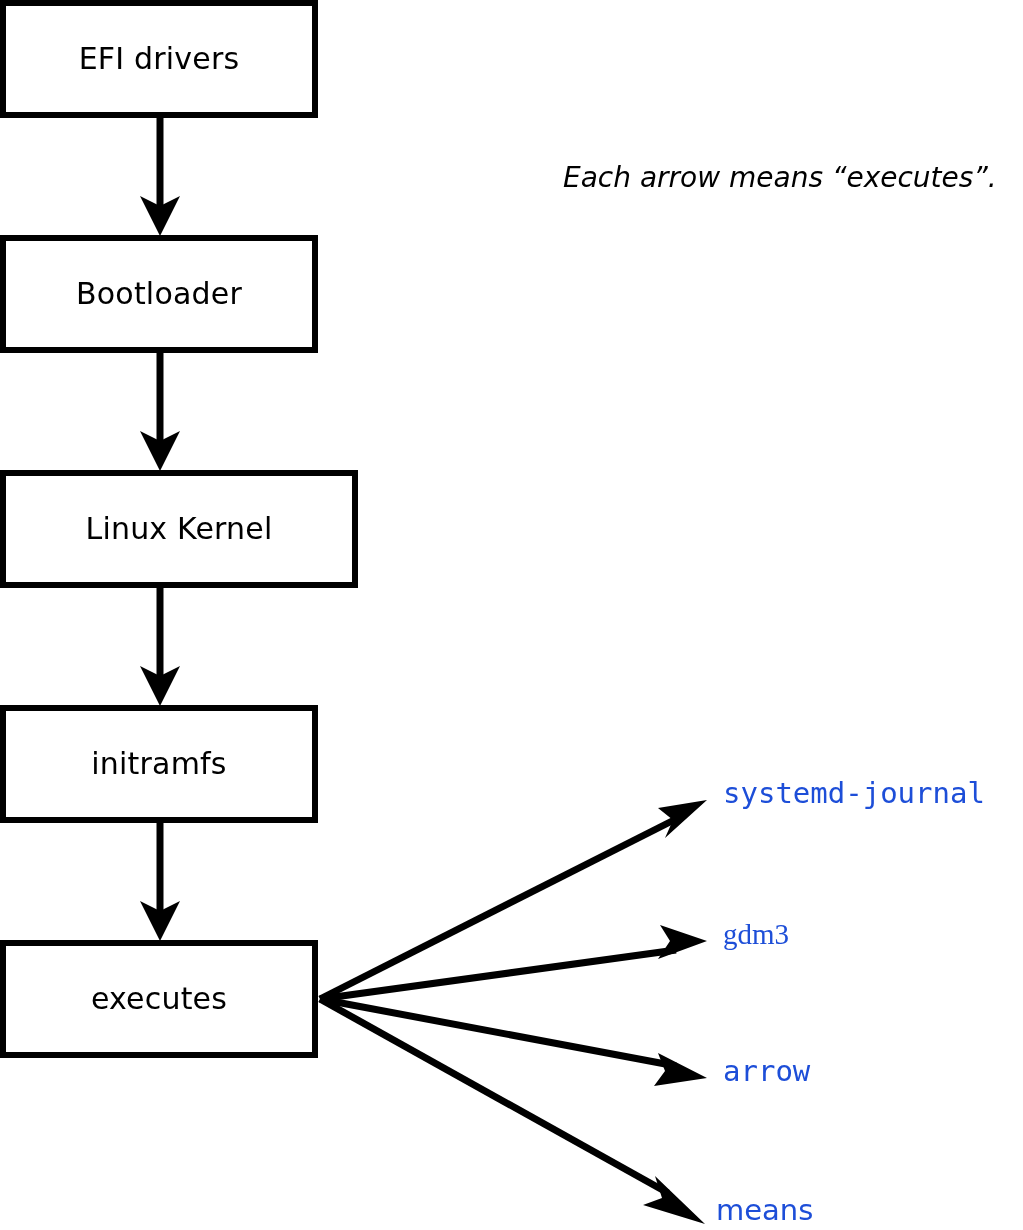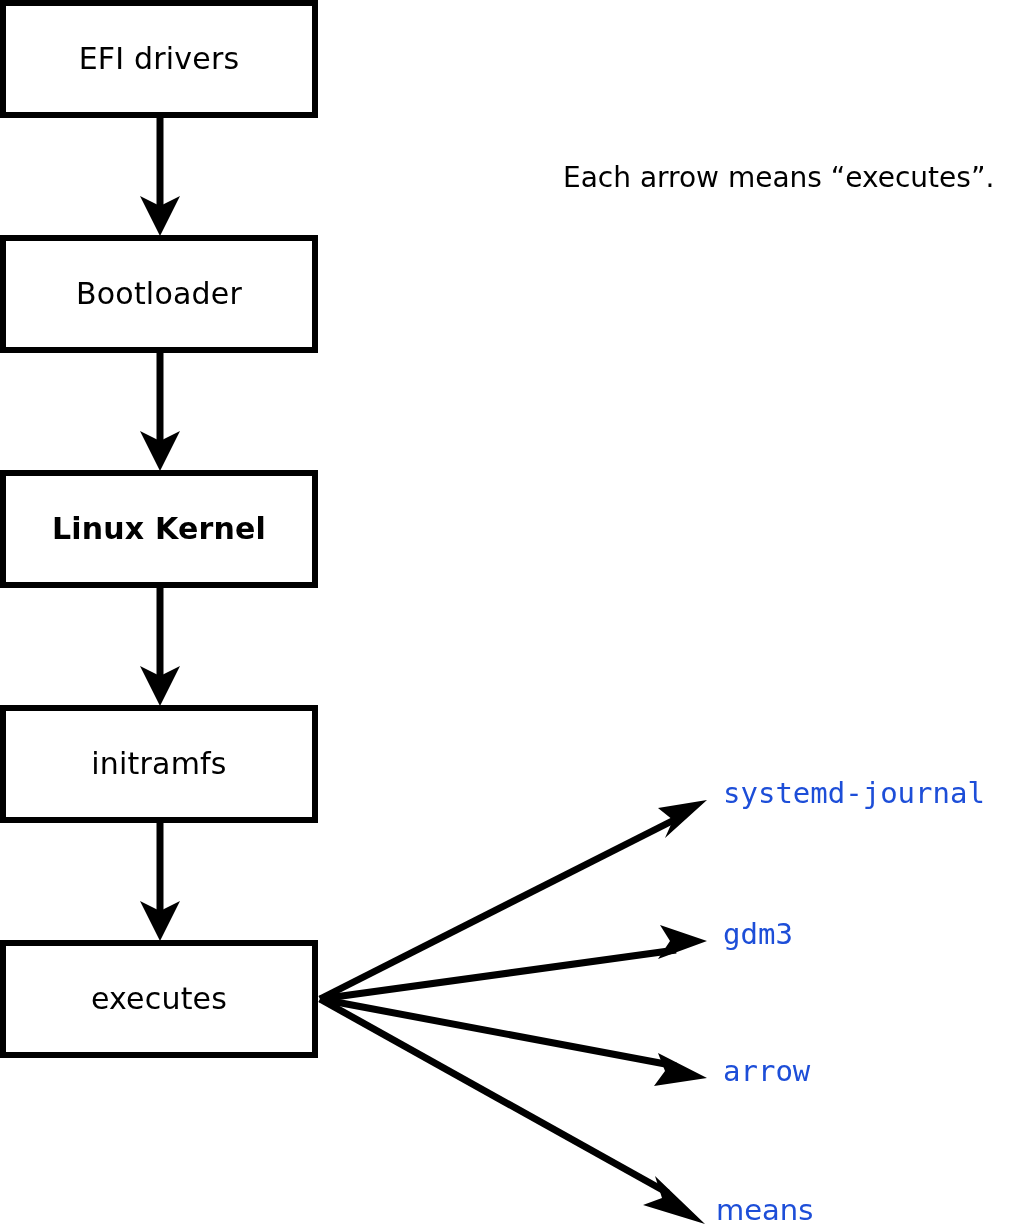--- a/index.html
+++ b/index.html
@@ -50,20 +50,21 @@
     line-height: 1;
     white-space: nowrap;
   }
   .legend-note {
     position: absolute;
     font-family: "DejaVu Sans", sans-serif;
     font-size: 28px;
     color: #000000;
     line-height: 1;
     white-space: nowrap;
+    font-style: italic;
   }
 </style>
 </head>
 <body>
 
 <div id="diagram-root">
 
   <svg class="svg-layer" viewBox="0 0 1023 1230" xmlns="http://www.w3.org/2000/svg">
 
     <g>
@@ -102,35 +103,35 @@
   </svg>
 
   <div class="node-box" style="left:0px; top:0px; width:318px; height:118px;">
     <span class="node-label">EFI drivers</span>
   </div>
 
   <div class="node-box" style="left:0px; top:235px; width:318px; height:118px;">
     <span class="node-label">Bootloader</span>
   </div>
 
-  <div class="node-box" style="left:0px; top:470px; width:318px; height:118px;font-weight:bold;">
+  <div class="node-box" style="left:0px; top:470px; width:358px; height:118px;">
     <span class="node-label">Linux Kernel</span>
   </div>
 
   <div class="node-box" style="left:0px; top:705px; width:318px; height:118px;">
     <span class="node-label">initramfs</span>
   </div>
 
   <div class="node-box" style="left:0px; top:940px; width:318px; height:118px;">
     <span class="node-label">executes</span>
   </div>
 
   <div class="leaf-label" style="left:723px; top:779px;">systemd-journal</div>
 
-  <div class="leaf-label" style="left:723px; top:920px;">gdm3</div>
+  <div class="leaf-label" style="left:723px; top:920px;font-family:Liberation Serif, serif;">gdm3</div>
 
   <div class="leaf-label" style="left:723px; top:1057px;">arrow</div>
 
   <div class="leaf-label" style="left:716px; top:1196px; font-family:'DejaVu Sans', sans-serif;">means</div>
 
   <div class="legend-note" style="left:563px; top:164px;">Each arrow means “executes”.</div>
 
 </div>
 
 </body></html>

